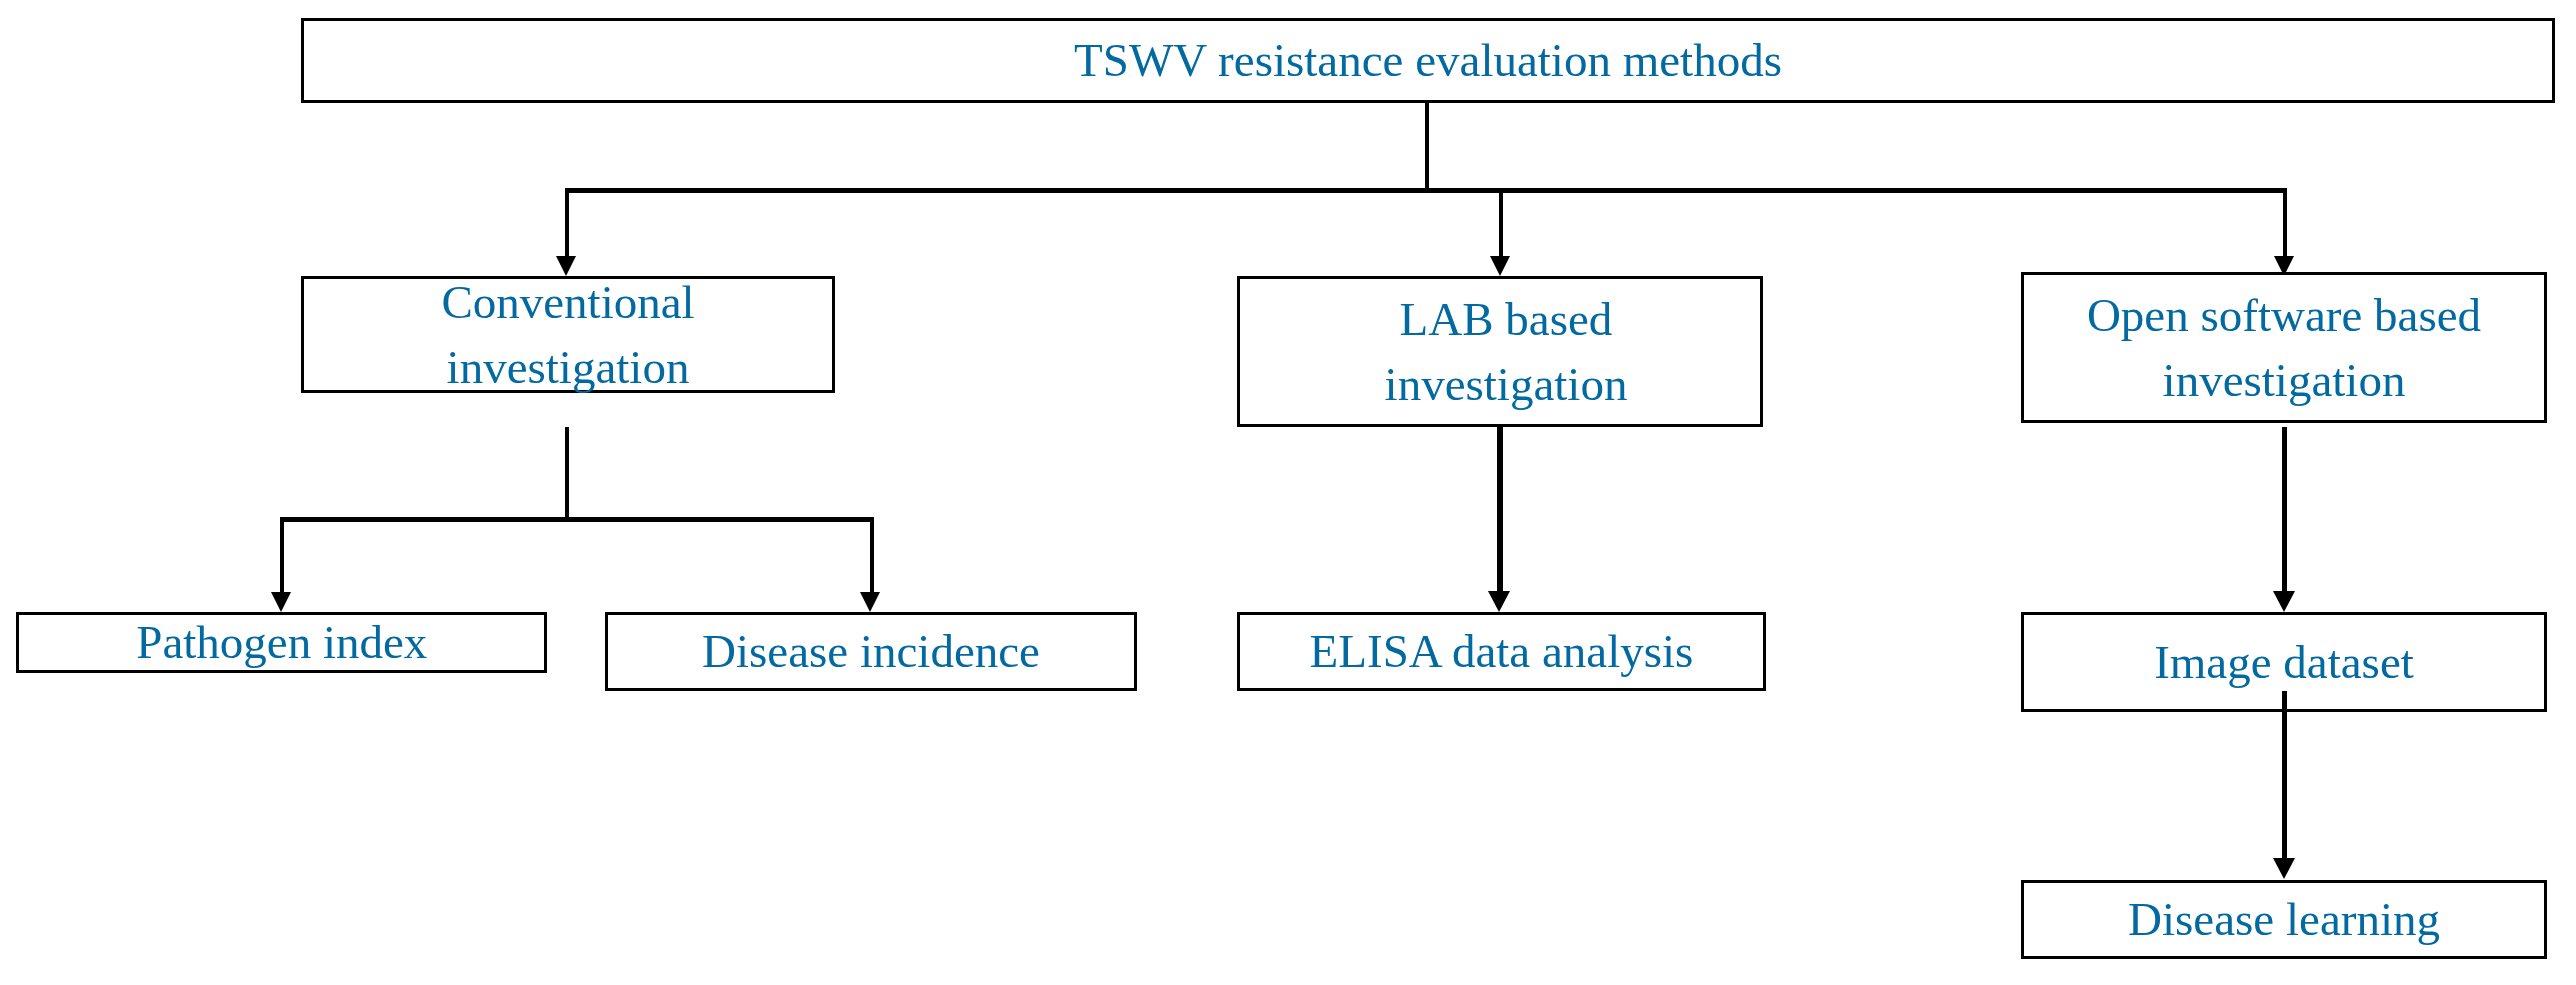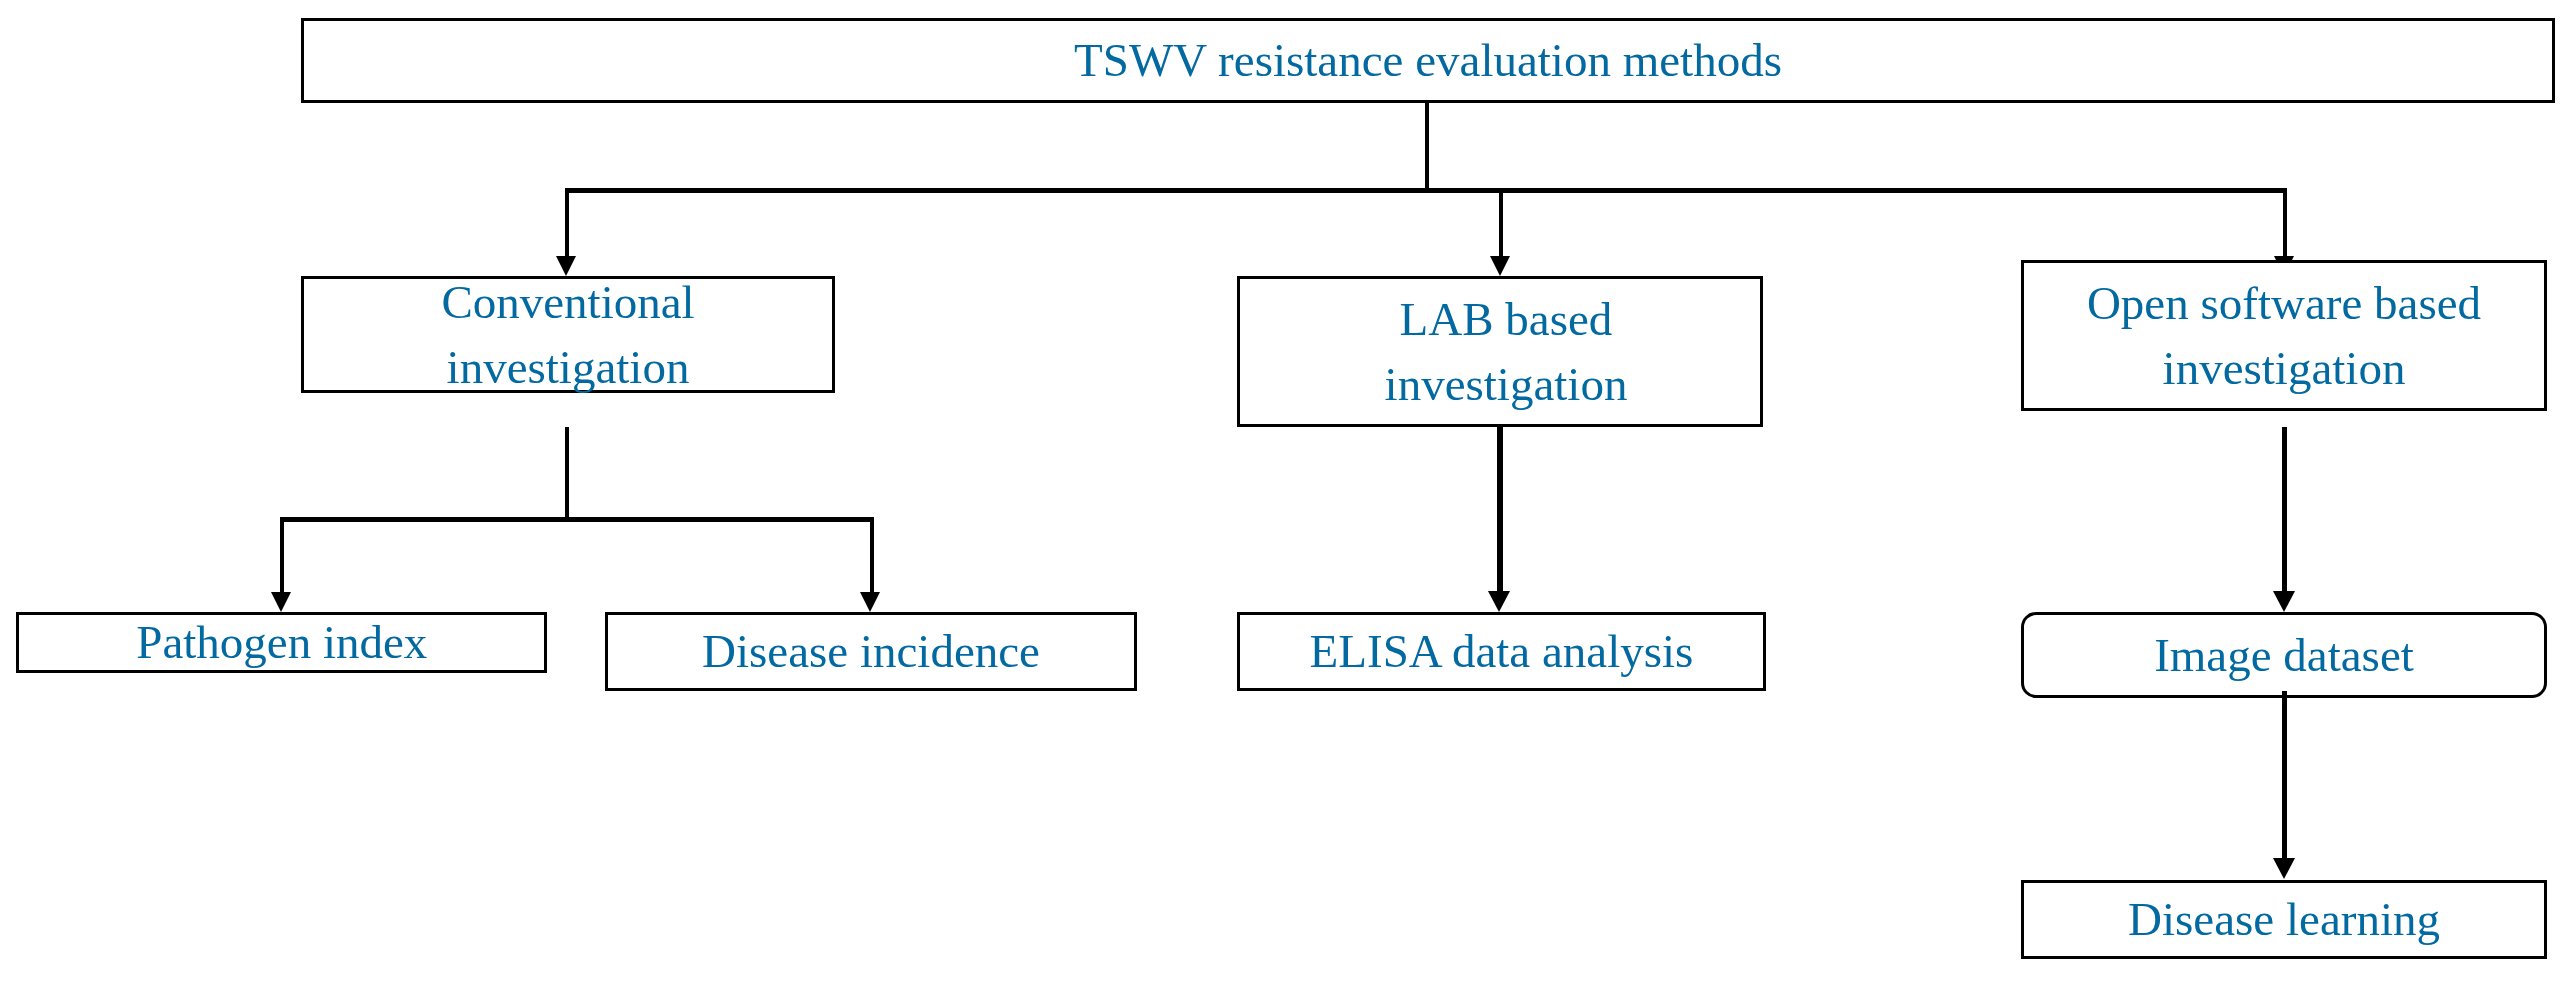--- a/index.html
+++ b/index.html
@@ -78,21 +78,21 @@
     </span>
   </div>
 
   <div class="box" style="left:1237px; top:276px; width:526px; height:151px;padding-left:12px;">
     <span class="label">
       <span class="line">LAB based</span>
       <span class="line">investigation</span>
     </span>
   </div>
 
-  <div class="box" style="left:2021px; top:260px; width:526px; height:151px;">
+  <div class="box" style="left:2021px; top:272px; width:526px; height:151px;">
     <span class="label">
       <span class="line">Open software based</span>
       <span class="line">investigation</span>
     </span>
   </div>
 
   <div class="conn" style="left:565px; top:427px; width:3.6px; height:94px;"></div>
   <div class="conn" style="left:280px; top:517px; width:593px; height:4.5px;"></div>
 
   <div class="conn" style="left:280px; top:517px; width:3.6px; height:77px;"></div>
@@ -112,21 +112,21 @@
   </div>
 
   <div class="box" style="left:605px; top:612px; width:532px; height:79px;">
     <span class="label">Disease incidence</span>
   </div>
 
   <div class="box" style="left:1237px; top:612px; width:529px; height:79px;">
     <span class="label">ELISA data analysis</span>
   </div>
 
-  <div class="box" style="left:2021px; top:612px; width:526px; height:86px;border-radius:15px;">
+  <div class="box" style="left:2021px; top:612px; width:526px; height:100px;">
     <span class="label">Image dataset</span>
   </div>
 
   <div class="conn" style="left:2282px; top:691px; width:5.4px; height:169px;"></div>
   <div class="ah-b" style="left:2273px; top:858px;"></div>
 
   <div class="box" style="left:2021px; top:880px; width:526px; height:79px;">
     <span class="label">Disease learning</span>
   </div>
 

